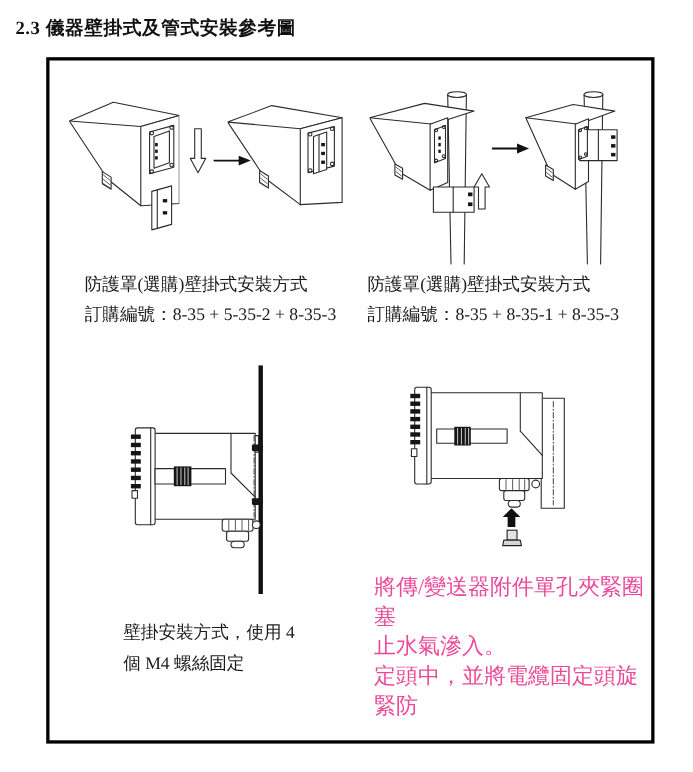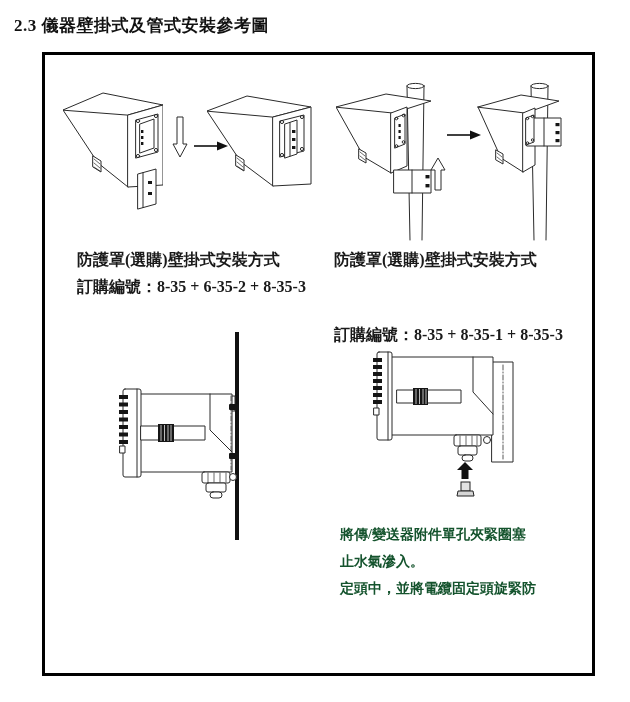--- a/index.html
+++ b/index.html
@@ -21,34 +21,33 @@
     letter-spacing: 0.5px;
     white-space: nowrap;
     text-align: right;
   }
   .figure-box {
     position: absolute;
     left: 42px; top: 52px;
     width: 553px; height: 624px;
     border: 3px solid #000;
     background: #fff;
-    font-weight: bold;
   }
   .abs { position: absolute; }
   .cap {
     font-size: 16px;
     line-height: 20px;
     white-space: nowrap;
     color: #1a1a1a;
   }
   .note {
-    font-size: 14px;
+    font-size: 20px;
     line-height: 27px;
     width: 250px;
-    color: #14532d;
+    color: #ec4899;
   }
   svg { display: block; }
   .ln { stroke: #2b2b2b; stroke-width: 1; fill: none; stroke-linejoin: round; stroke-linecap: round; }
   .wfill { fill: #ffffff; }
   .dark { fill: #151515; stroke: none; }
 </style>
 </head>
 <body>
 
 <div class="page">
@@ -161,23 +160,23 @@
           <circle cx="61.5" cy="36.5" r="1.2"></circle>
         <circle cx="61.5" cy="60" r="1.2"></circle>
           <circle cx="56.5" cy="63" r="1.2"></circle>
       </g>
       <rect class="dark" x="84.5" y="43" width="4" height="3.2"></rect>
       <rect class="dark" x="84.5" y="51" width="4" height="3.2"></rect>
       <rect class="dark" x="84.5" y="59" width="4" height="3.2"></rect>
     </svg>
 
     <div class="abs cap" style="left:32px; top:195px;">防護罩(選購)壁掛式安裝方式</div>
-    <div class="abs cap" style="left:32px; top:222px;">訂購編號：8-35 + 6-35-2 + 8-35-3</div>
+    <div class="abs cap" style="left:32px; top:222px;">訂購編號：8-35 + 5-35-2 + 8-35-3</div>
     <div class="abs cap" style="left:289px; top:195px;">防護罩(選購)壁掛式安裝方式</div>
-    <div class="abs cap" style="left:289px; top:222px;margin-top:48px;">訂購編號：8-35 + 8-35-1 + 8-35-3</div>
+    <div class="abs cap" style="left:289px; top:222px;">訂購編號：8-35 + 8-35-1 + 8-35-3</div>
 
     <svg class="abs" style="left:47px; top:277px;" width="215" height="208" viewBox="0 0 215 208">
       <line x1="145" y1="0" x2="145" y2="208" stroke="#111" stroke-width="4"></line>
       <g class="ln">
         <rect class="wfill" x="126" y="64" width="17" height="15"></rect>
         <rect class="wfill" x="48" y="62" width="92" height="78"></rect>
         <path d="M118,62 L118,98 L140,120"></path>
         <line x1="139" y1="64" x2="139" y2="138" stroke-dasharray="5 2 1 2" stroke-width="0.8"></line>
         <rect class="wfill" x="31" y="57" width="18" height="88" rx="2"></rect>
         <line x1="45" y1="57" x2="45" y2="145"></line>
@@ -232,20 +231,24 @@
 
     <svg class="abs" style="left:412px; top:407px;" width="16" height="17" viewBox="0 0 16 17">
       <polygon points="8,0 16,8 11.5,8 11.5,17 4.5,17 4.5,8 0,8" fill="#111"></polygon>
     </svg>
 
     <svg class="abs" style="left:410px; top:426px;" width="20" height="17" viewBox="0 0 20 17">
       <rect x="6" y="1" width="9" height="9" fill="#e3e3e3" stroke="#222" stroke-width="1"></rect>
       <polygon points="3,10 18,10 19,15 2,15" fill="#d6d6d6" stroke="#222" stroke-width="1" stroke-linejoin="round"></polygon>
     </svg>
 
+    <div class="abs cap" style="left:67px; top:507px; line-height:28px;">
+      <div>壁掛安裝方式，使用 4</div>
+      <div>個 M4 螺絲固定</div>
+    </div>
 
     <div class="abs note" style="left:295px; top:466px;">
       <div>將傳/變送器附件單孔夾緊圈塞</div>
       <div>止水氣滲入。</div>
       <div>定頭中，並將電纜固定頭旋緊防</div>
     </div>
 
   </div>
 </div>
 

